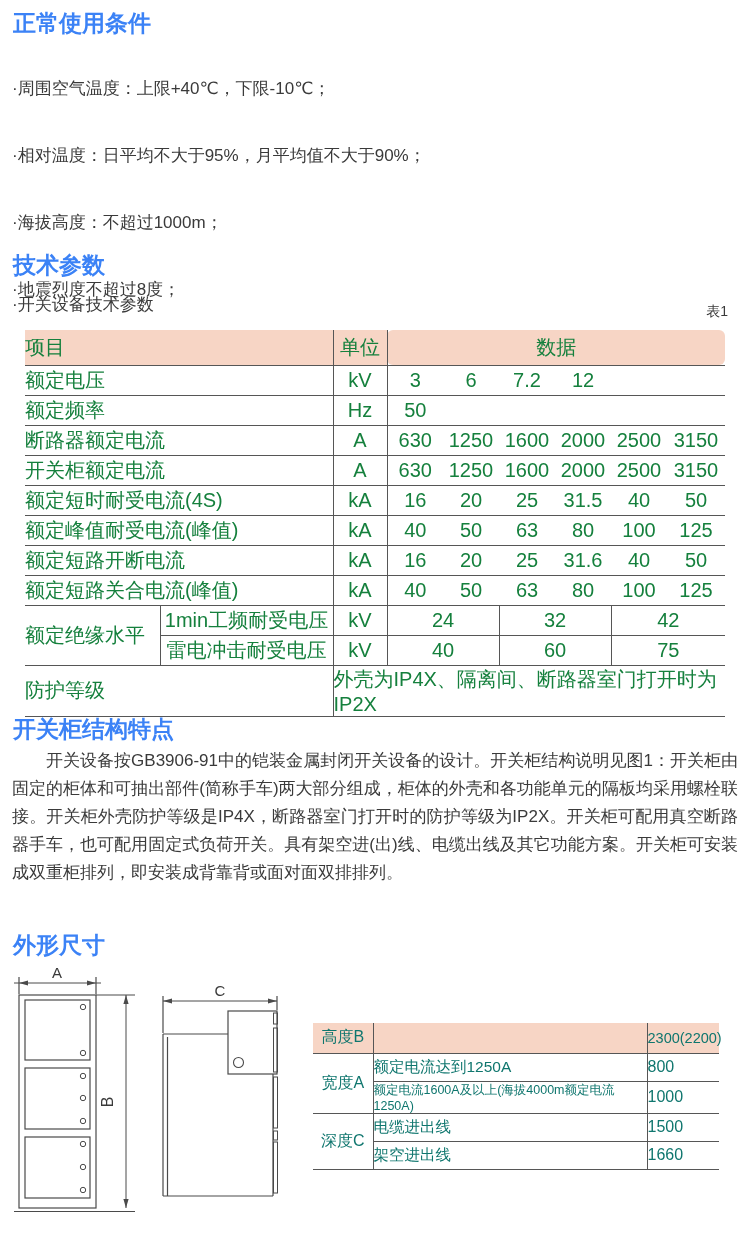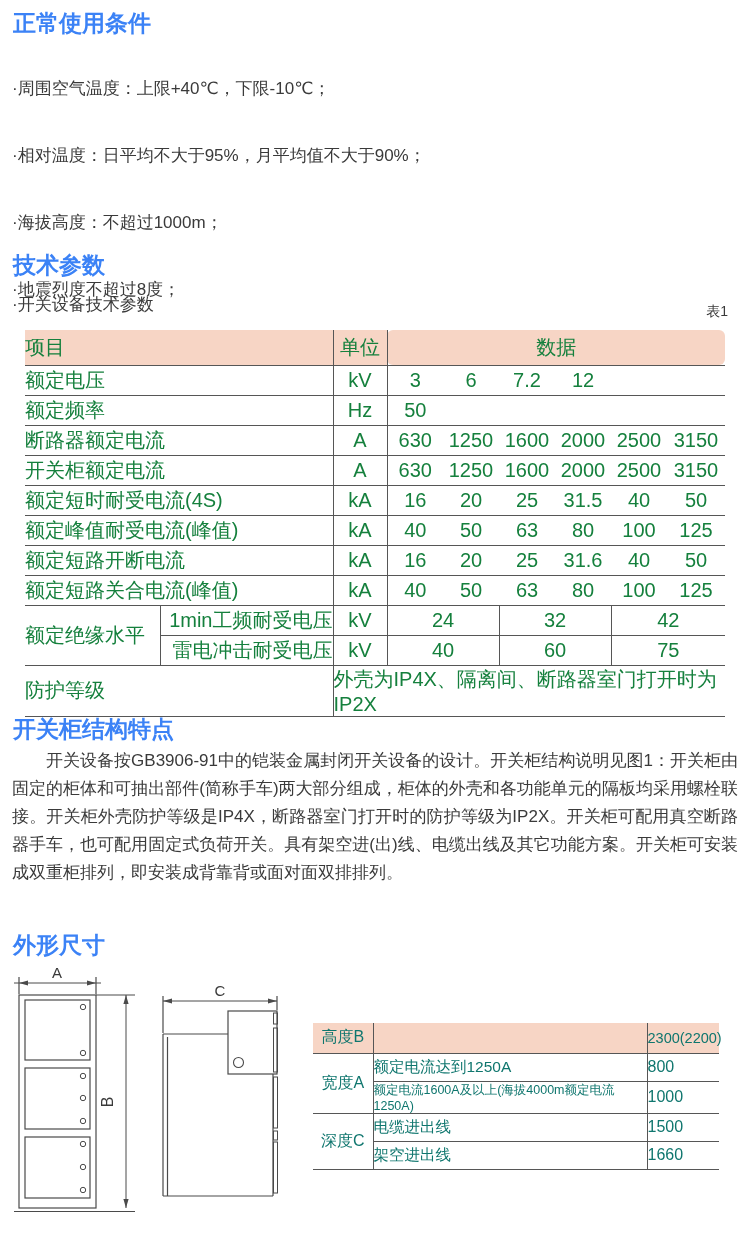--- a/index.html
+++ b/index.html
@@ -16,21 +16,21 @@
   #tech-subtitle { font-size:17px; font-weight:500; }
   #table-label { font-size:14px; }
 
   
   .ptable { border-collapse:collapse; table-layout:fixed; width:700px;
             font-size:20px; color:#15803d; }
   .ptable th, .ptable td { border-bottom:1px solid #565656; height:30px;
             padding:0; vertical-align:middle; font-weight:normal; }
   .ptable .hdr { background:#f7d5c5; height:35px; }
   .cL { text-align:left; padding-left:22px; }
-  .cS { text-align:right; padding-left:12px; }
+  .cS { text-align:center; padding-left:12px; }
   .cU { text-align:center; }
   .cV { text-align:center; padding-left:17px;border-radius:6px; }
   .cC { text-align:center; }
   .br { border-right:1px solid #565656; }
   .ins { padding-left:22px; padding-right:54px; line-height:21px; }
   .cPL { text-align:left; padding-left:12px; }
 
   
   #structure-paragraph { width:726px; font-size:17px; line-height:28px;
       text-indent:2em; text-align:justify; font-weight:500; }

